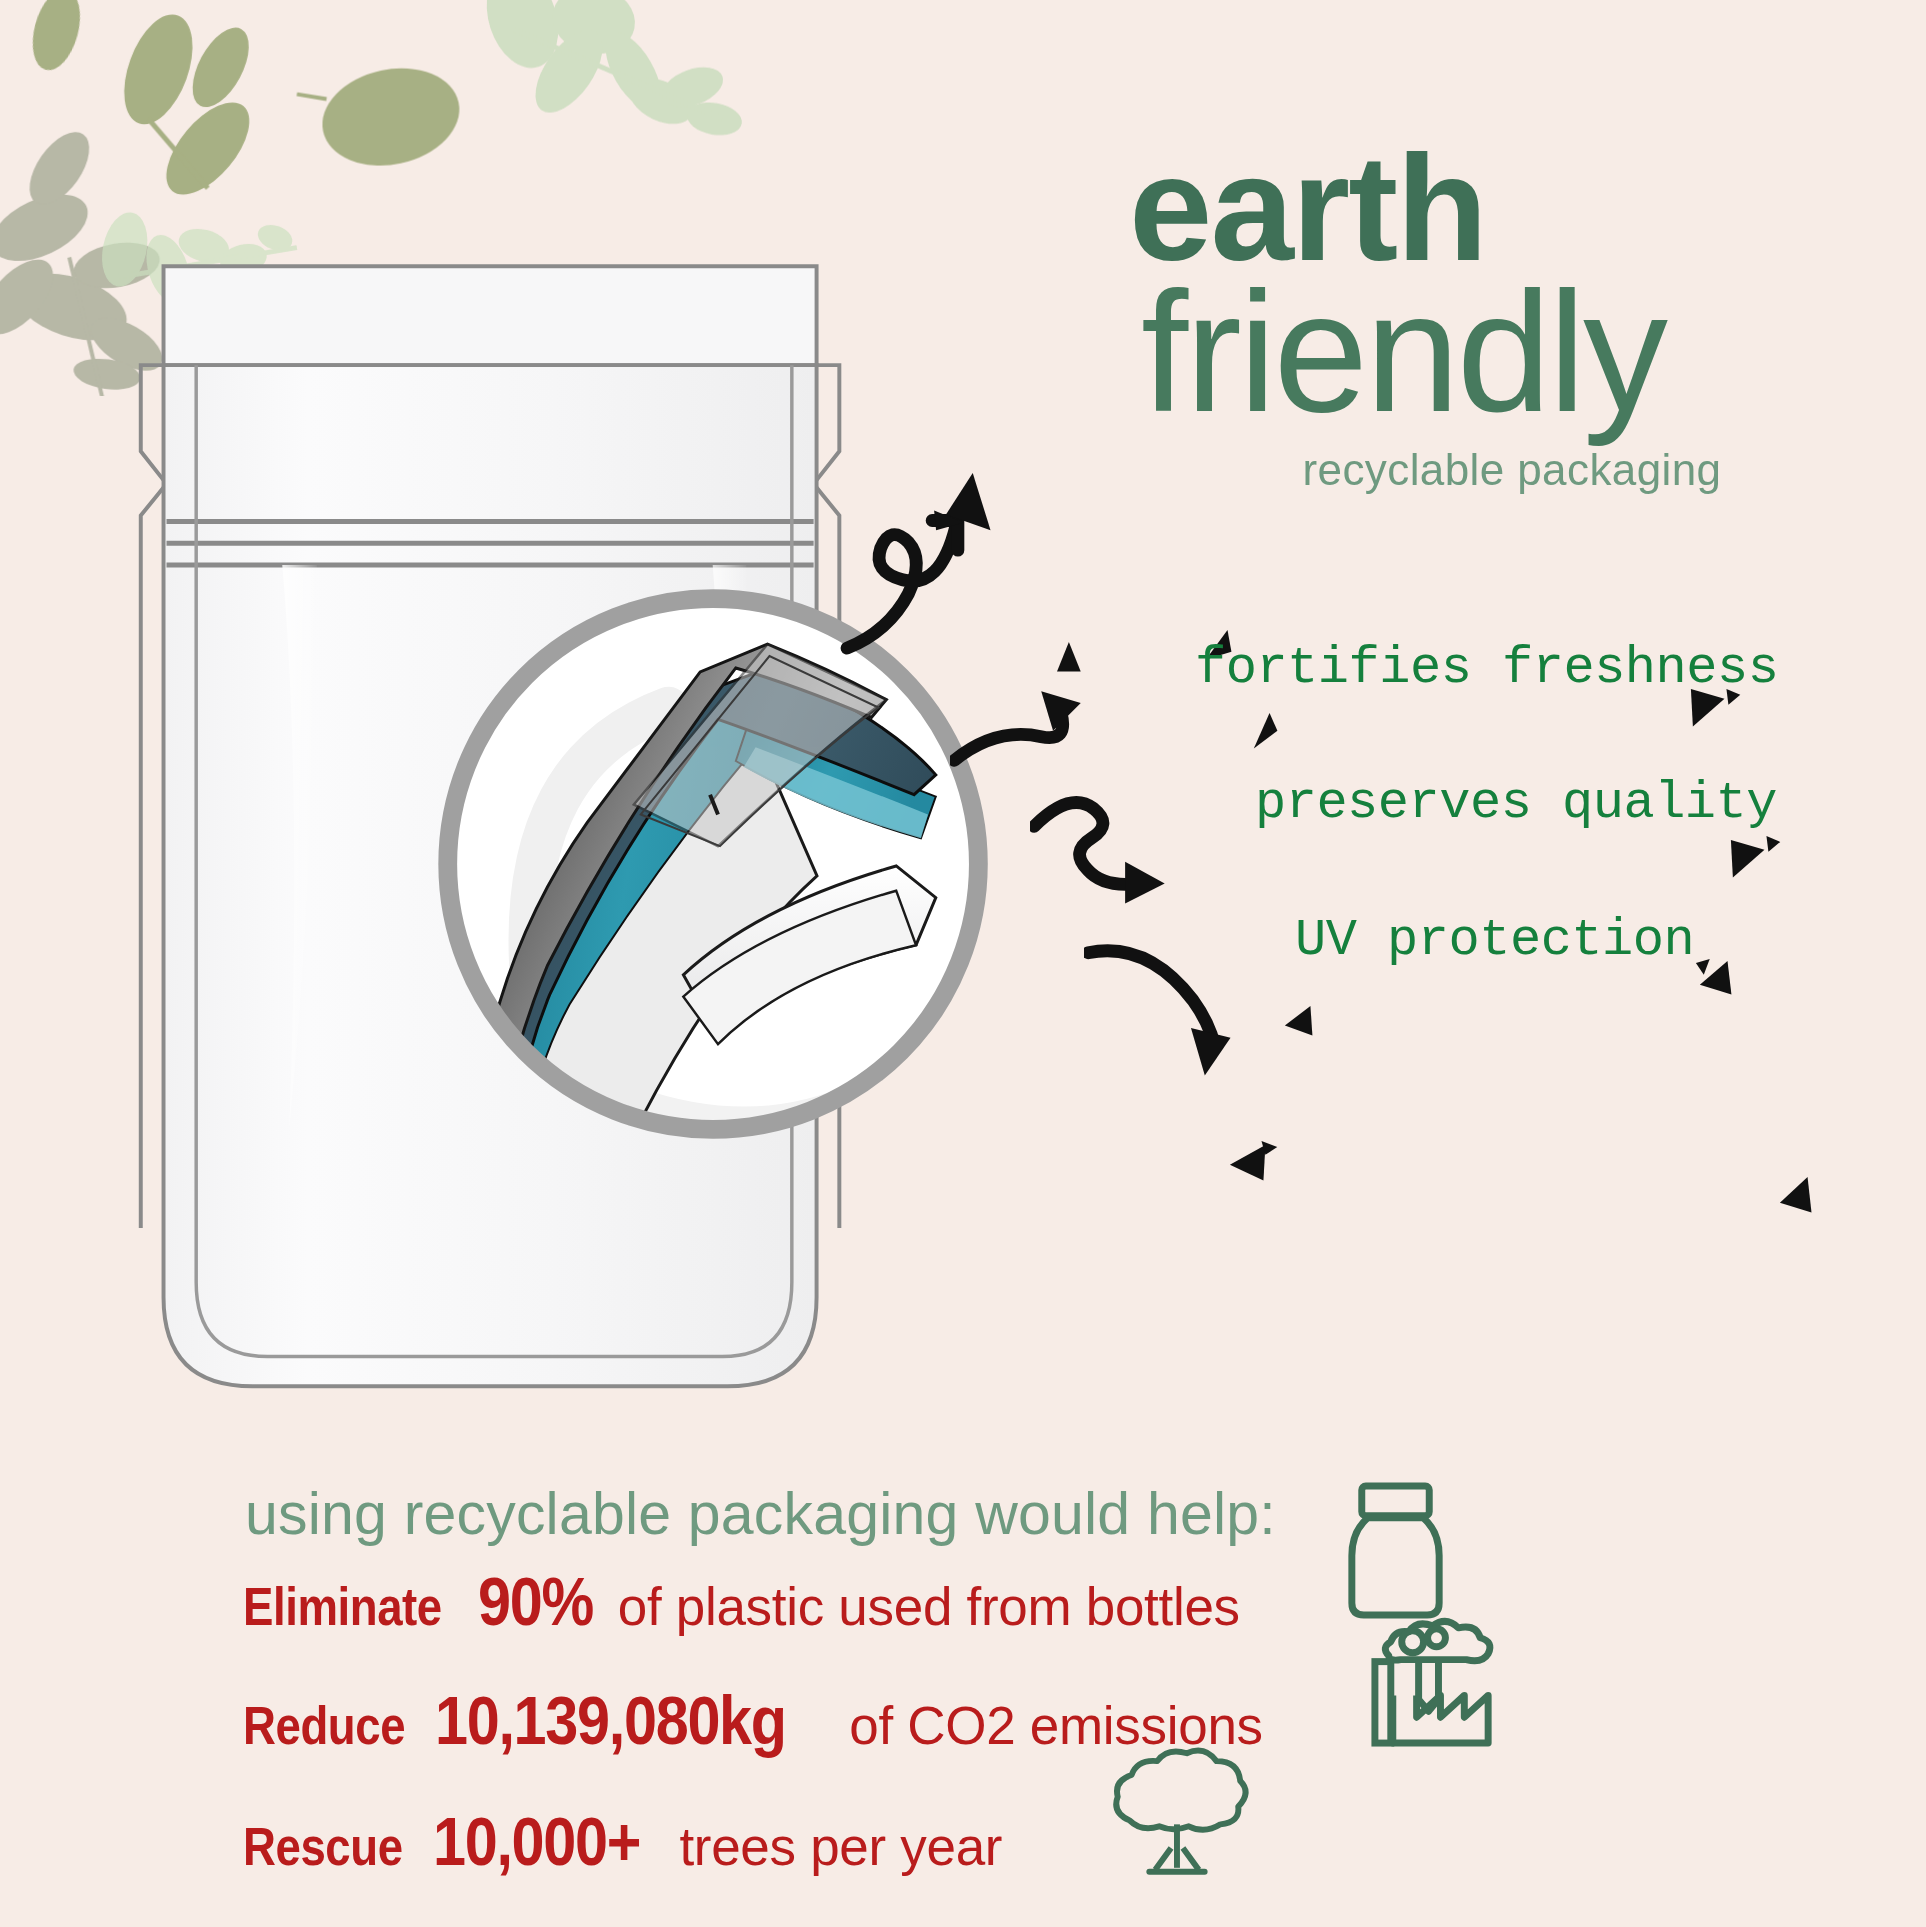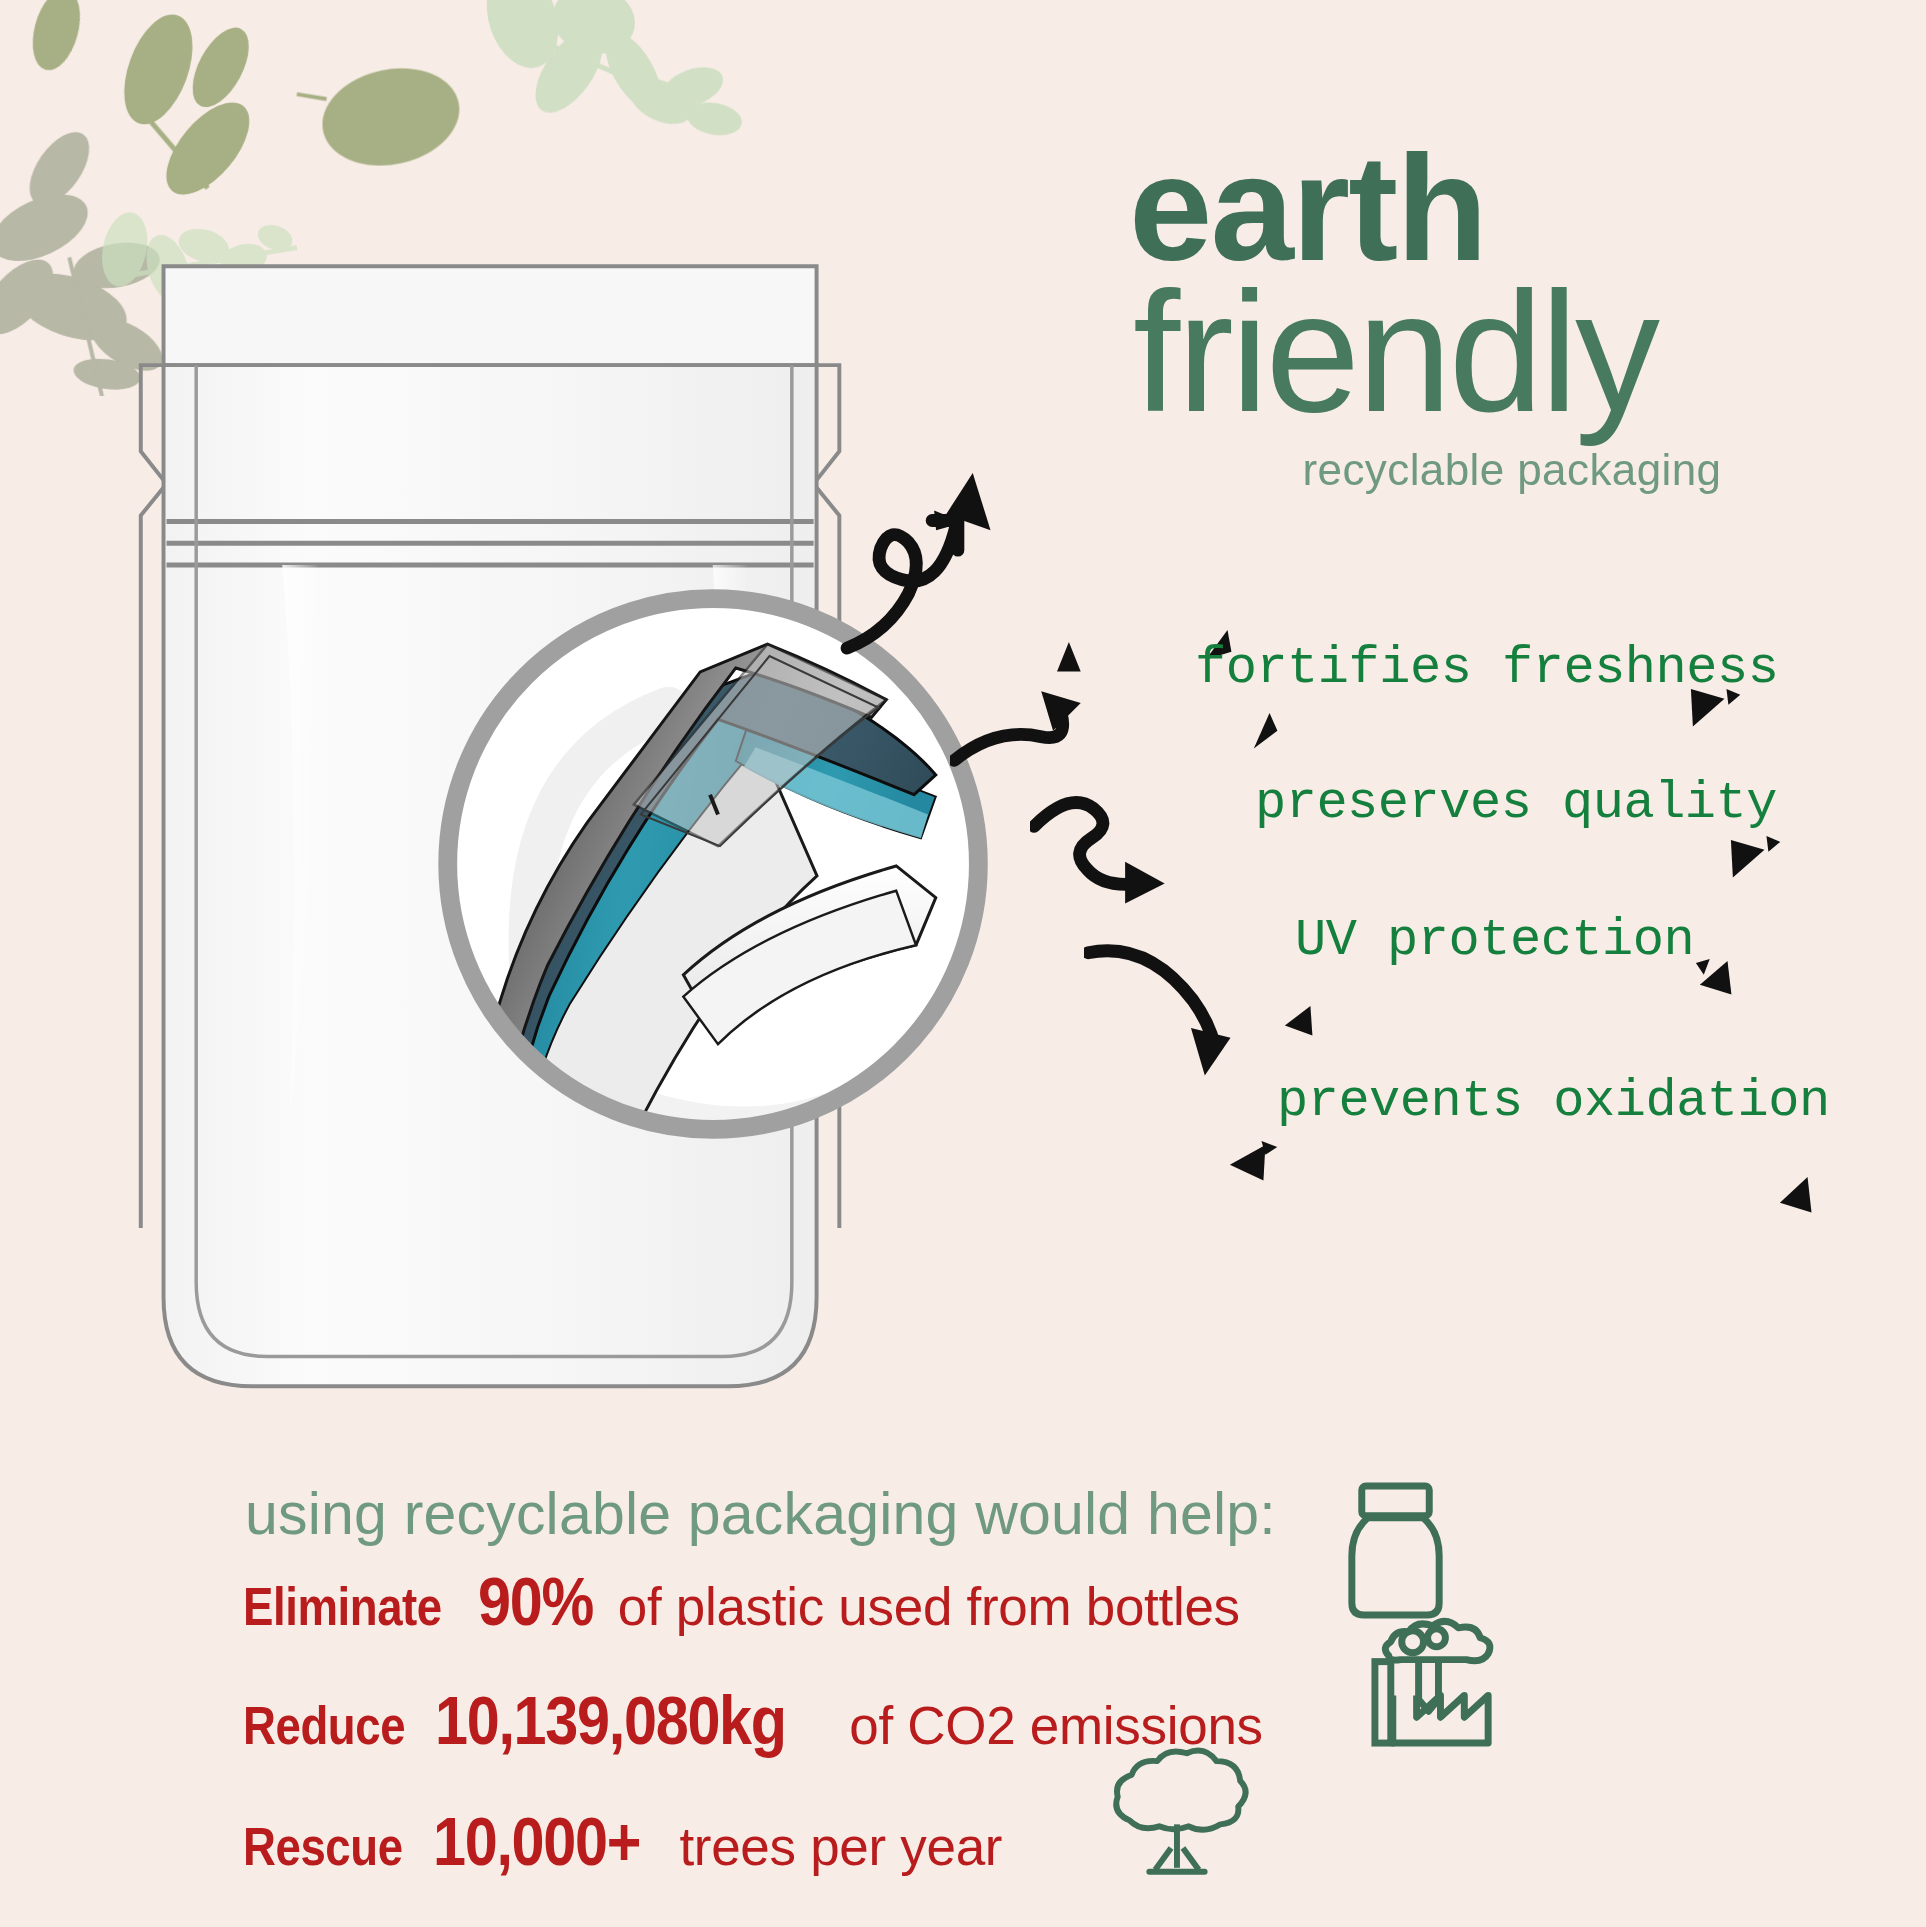--- a/index.html
+++ b/index.html
@@ -42,21 +42,21 @@
     letter-spacing: -2px;
     margin: 0;
     font-family: Liberation Sans, sans-serif;
   }
   #title-friendly {
     font-size: 170px;
     font-weight: 400;
     color: #477a5e;
     line-height: 0.93;
     letter-spacing: -3px;
-    margin: 4px;
+    margin: 12px;
     margin-top: -6px;
     font-family: "Liberation Sans", sans-serif;
   }
   #subtitle {
     font-size: 44px;
     font-weight: 400;
     color: #6f9a80;
     margin: 14px 0 0 4px;
     letter-spacing: 0.4px;
     font-family: "Liberation Sans", sans-serif;
@@ -326,21 +326,20 @@
 
   <div id="headline-block">
     <div id="title-earth">earth</div>
     <div id="title-friendly">friendly</div>
     <div id="subtitle">recyclable packaging</div>
   </div>
 
   <div class="feature-label" id="feat-0">fortifies freshness</div>
   <div class="feature-label" id="feat-1">preserves quality</div>
   <div class="feature-label" id="feat-2">UV protection</div>
-  <div class="feature-label" id="feat-3">prevents oxidation</div>
 
   <div id="stats-intro">using recyclable packaging would help:</div>
 
   <div class="stat-row" id="stat-0">
     <span class="stat-verb">Eliminate</span>
     <span class="stat-number">90%</span>
     <span class="stat-tail">of plastic used from bottles</span>
   </div>
   <div class="stat-row" id="stat-1">
     <span class="stat-verb">Reduce</span>

